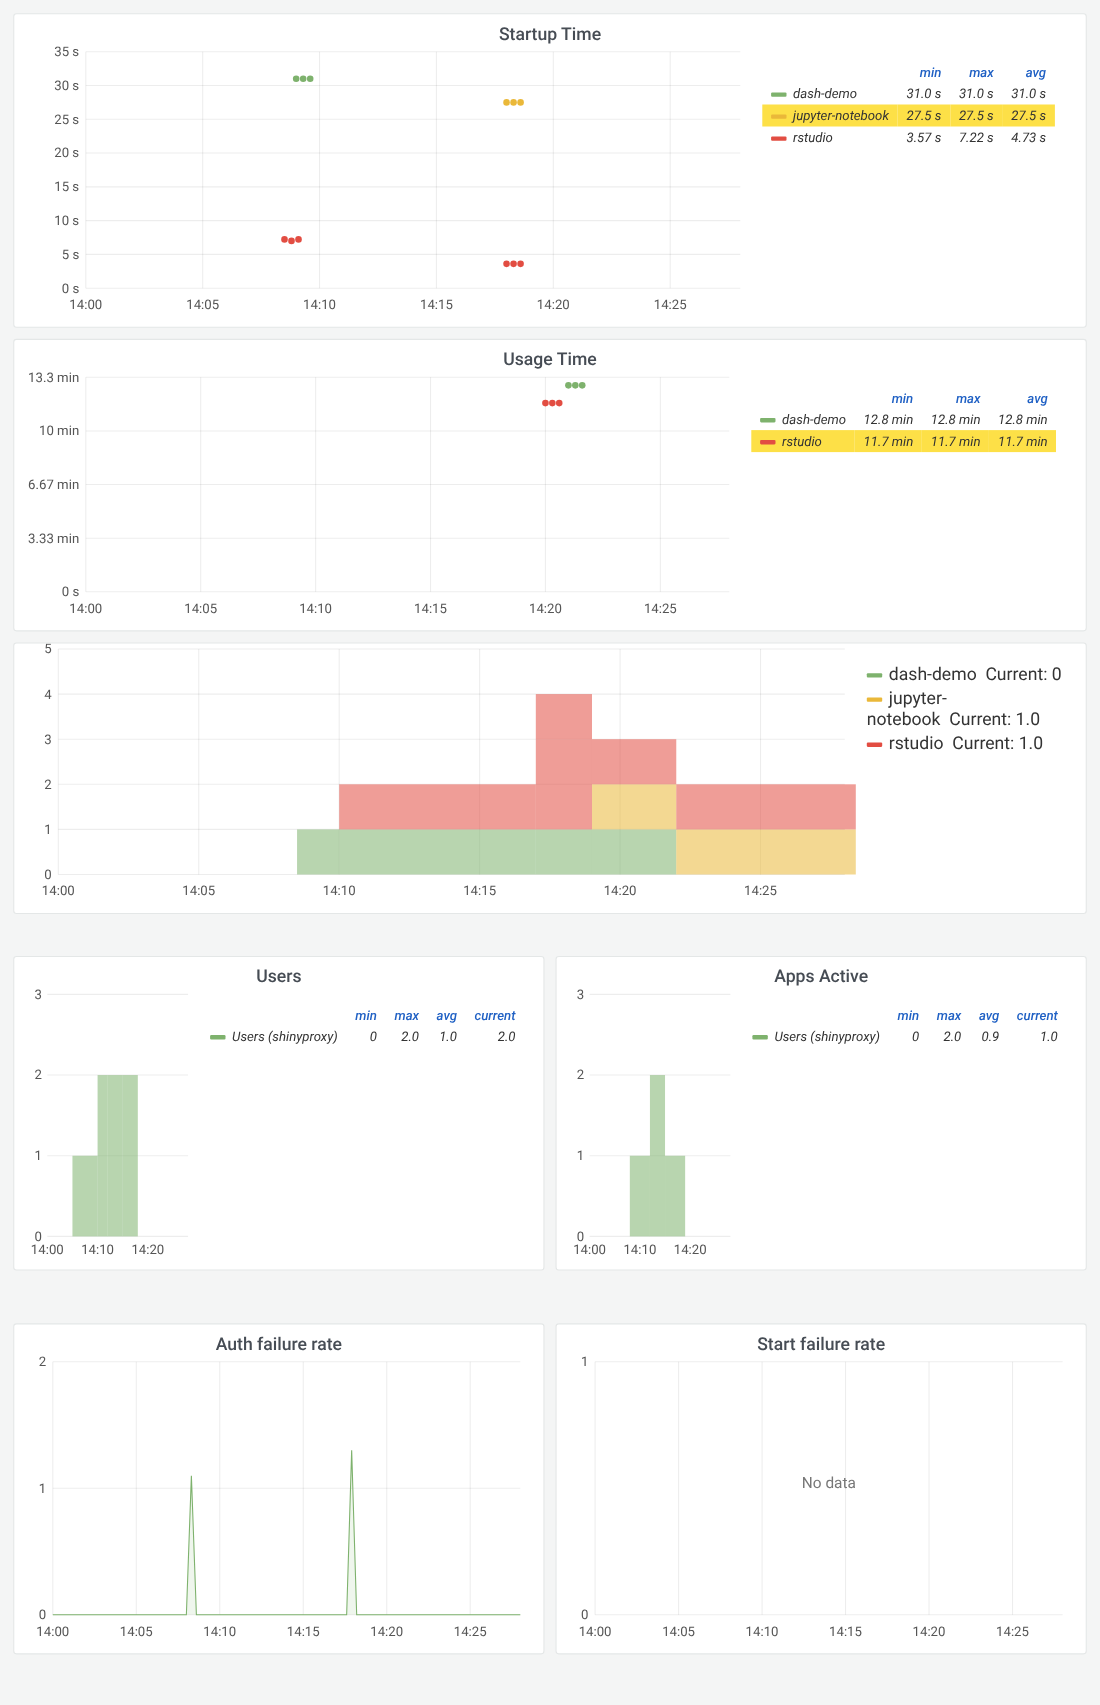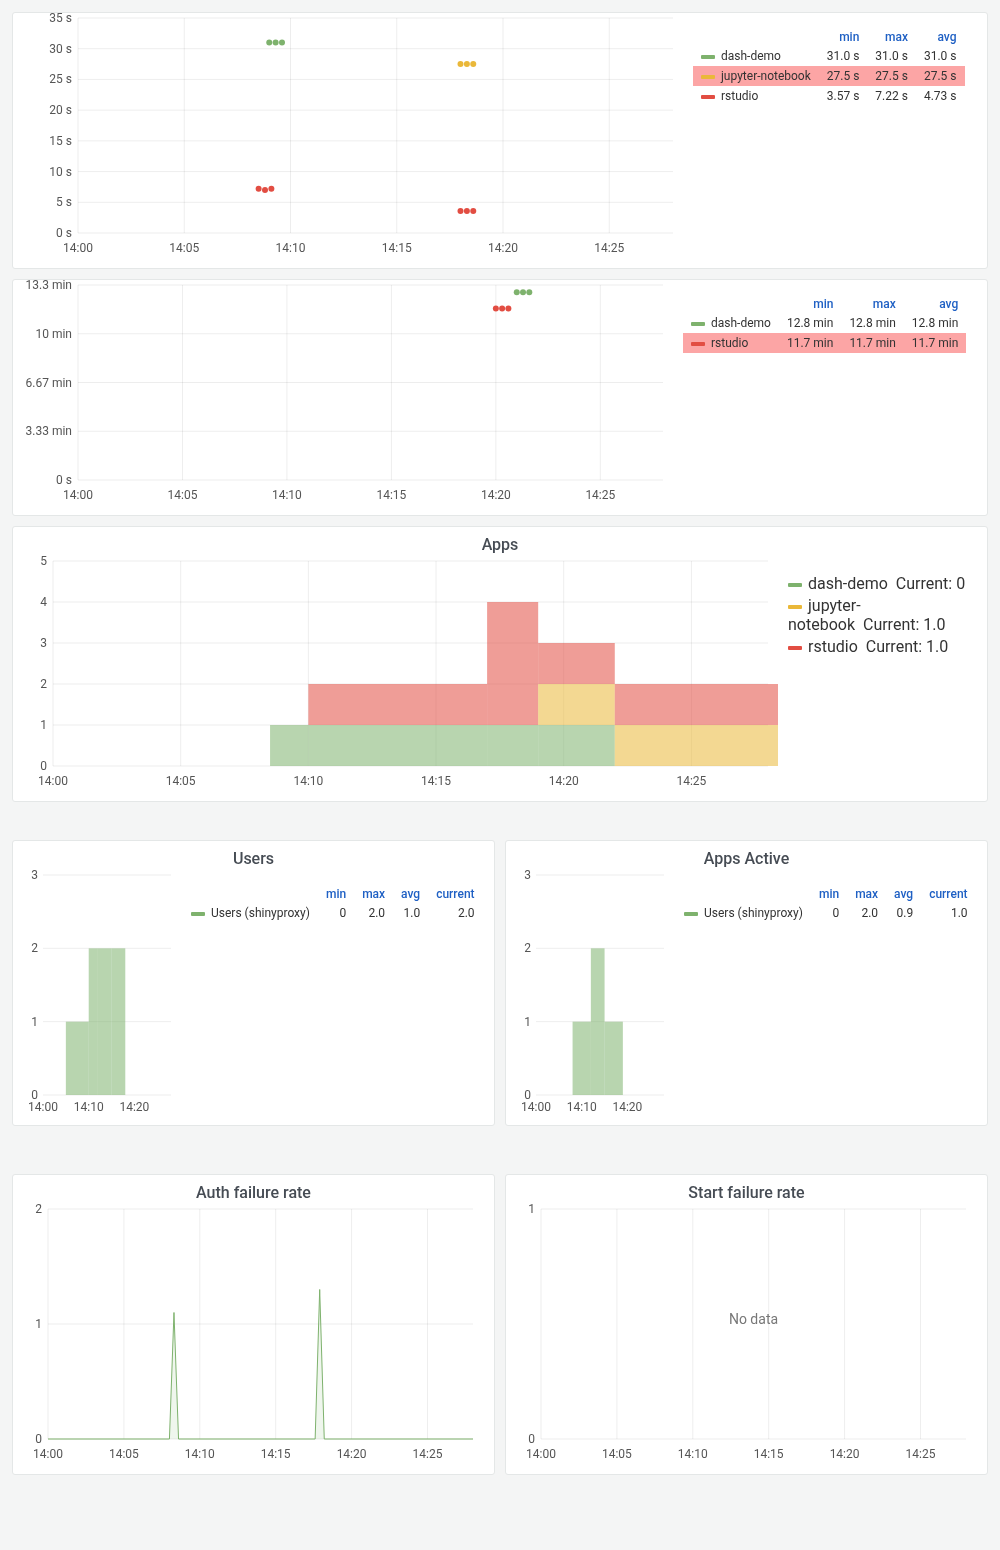--- a/index.html
+++ b/index.html
@@ -24,37 +24,38 @@
     font-weight: 500;
     padding: 8px 0 2px;
     color: #464c54;
   }
   .panel-body { padding: 0 10px 10px; position: relative; }
   .row2 { display: flex; gap: 10px; margin-top: 38px; }
   .row2 .panel { flex: 1; }
   svg { display: block; }
   .axis-text { font-size: 12px; fill: #555; }
   .tick-line { stroke: rgba(0,0,0,0.07); stroke-width:1; }
-  .legend-table { font-size: 12px; border-collapse: collapse; }
+  .legend-table { font-size: 12px; border-collapse: collapse; font-style: italic; }
   .legend-table th { color: #1f60c4; font-weight: 500; text-align: right; padding: 2px 8px; }
   .legend-table td { padding: 3px 8px; text-align: right; white-space:nowrap;}
   .legend-table td.name { text-align: left; }
-  .legend-table tr.row-alt { background: #fca5a5; }
+  .legend-table tr.row-alt { background: #fde047; }
   .lm { display:inline-block; width:14px; height:4px; border-radius:1px; vertical-align:middle; margin-right:6px;}
   .legend-simple { font-size:16px; }
   .legend-simple .lrow { margin:3px 0; }
   .nodata { fill:#777; font-size:14px; }
   .flex-chart-legend { display:flex; align-items:flex-start; }
   .flex-chart-legend .chart-side { flex:0 0 auto; }
   .flex-chart-legend .legend-side { flex:1; padding-left:10px; padding-top:15px;}
 </style>
 </head>
 <body>
 
 <div class="panel">
+  <div class="panel-title">Startup Time</div>
   <div class="panel-body flex-chart-legend">
     <div class="chart-side">
       <svg id="svg-startup" width="660" height="245">
           <line x1="55" x2="650" y1="220" y2="220" class="tick-line"></line>
           <text x="49" y="224" class="axis-text" text-anchor="end">0 s</text>
           <line x1="55" x2="650" y1="189.28571428571428" y2="189.28571428571428" class="tick-line"></line>
           <text x="49" y="193.28571428571428" class="axis-text" text-anchor="end">5 s</text>
           <line x1="55" x2="650" y1="158.57142857142858" y2="158.57142857142858" class="tick-line"></line>
           <text x="49" y="162.57142857142858" class="axis-text" text-anchor="end">10 s</text>
           <line x1="55" x2="650" y1="127.85714285714286" y2="127.85714285714286" class="tick-line"></line>
@@ -122,20 +123,21 @@
               <td>7.22 s</td>
               <td>4.73 s</td>
             </tr>
           </tbody>
       </table>
     </div>
   </div>
 </div>
 
 <div class="panel">
+  <div class="panel-title">Usage Time</div>
   <div class="panel-body flex-chart-legend">
     <div class="chart-side">
       <svg id="svg-usage" width="650" height="225">
           <line x1="55" x2="640" y1="200" y2="200" class="tick-line"></line>
           <text x="49" y="204" class="axis-text" text-anchor="end">0 s</text>
           <line x1="55" x2="640" y1="151.25" y2="151.25" class="tick-line"></line>
           <text x="49" y="155.25" class="axis-text" text-anchor="end">3.33 min</text>
           <line x1="55" x2="640" y1="102.5" y2="102.5" class="tick-line"></line>
           <text x="49" y="106.5" class="axis-text" text-anchor="end">6.67 min</text>
           <line x1="55" x2="640" y1="53.75" y2="53.75" class="tick-line"></line>
@@ -185,21 +187,20 @@
               <td>11.7 min</td>
               <td>11.7 min</td>
             </tr>
           </tbody>
       </table>
     </div>
   </div>
 </div>
 
 <div class="panel">
-  <div class="panel-title">Apps</div>
   <div class="panel-body flex-chart-legend">
     <div class="chart-side">
       <svg id="svg-apps" width="755" height="235">
           <line x1="30" x2="745" y1="210" y2="210" class="tick-line"></line>
           <text x="24" y="214" class="axis-text" text-anchor="end">0</text>
           <line x1="30" x2="745" y1="169" y2="169" class="tick-line"></line>
           <text x="24" y="173" class="axis-text" text-anchor="end">1</text>
           <line x1="30" x2="745" y1="128" y2="128" class="tick-line"></line>
           <text x="24" y="132" class="axis-text" text-anchor="end">2</text>
           <line x1="30" x2="745" y1="87" y2="87" class="tick-line"></line>

